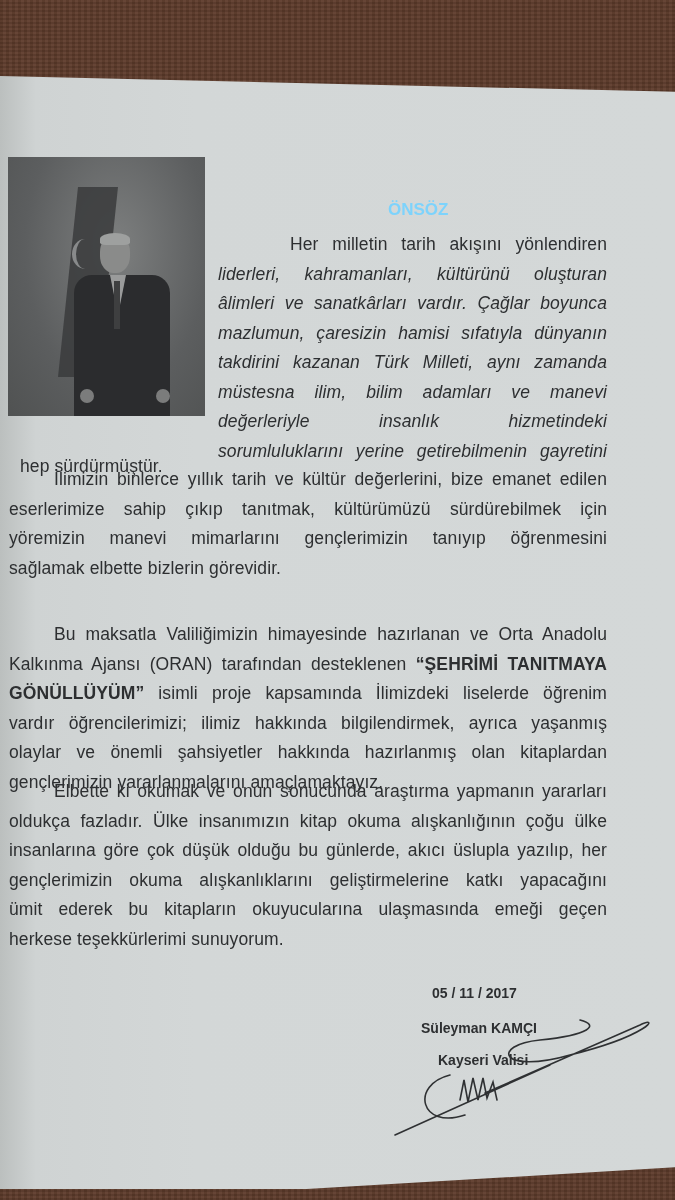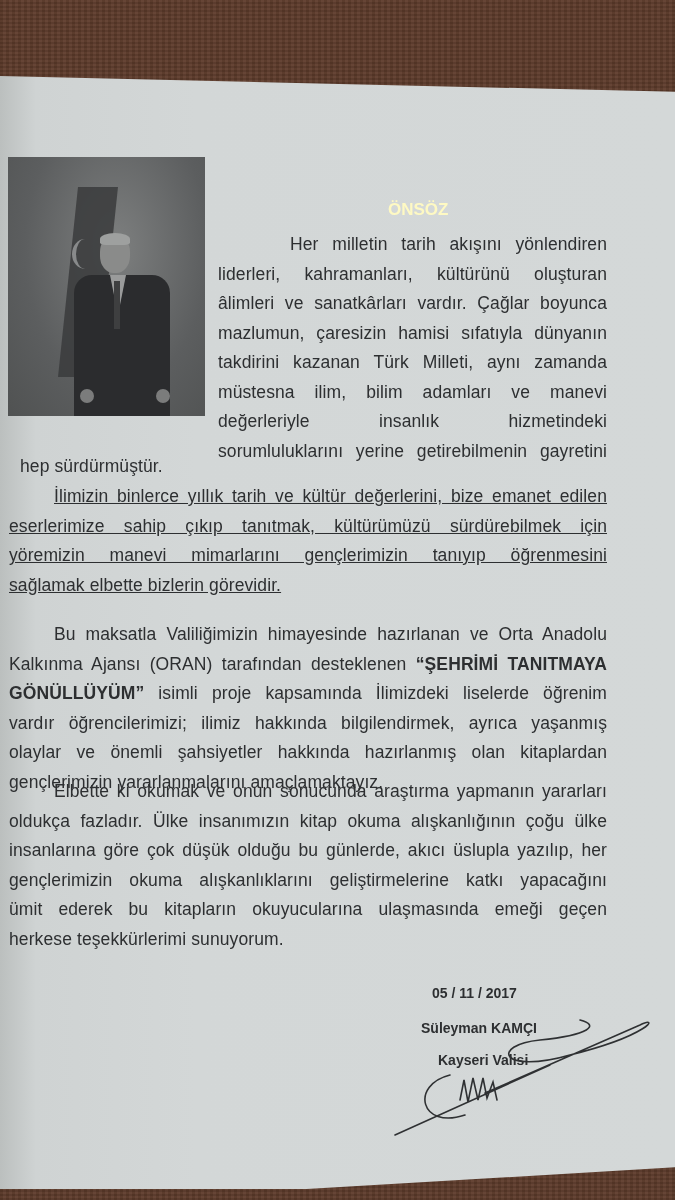--- a/index.html
+++ b/index.html
@@ -58,21 +58,21 @@
     background: #7b7c7c;
   }
   .photo .hand-l { left: 72px; } .photo .hand-r { left: 148px; }
 
   .text {
     position: absolute; color: #2d2f31; font-size: 17.5px; line-height: 29.5px;
     letter-spacing: 0.1px;
   }
   .title {
     position: absolute; left: 388px; top: 200px; font-weight: bold; font-size: 17px;
-    color: #fef9c3;
+    color: #7dd3fc;
   }
   .line { display: block; white-space: nowrap; text-align-last: justify; text-align: justify; }
   .line.last { text-align-last: left; }
   .p-full { left: 9px; width: 598px; }
   .b { font-weight: bold; }
   .sig-block { position: absolute; left: 420px; font-weight: bold; font-size: 14px; color: #2d2f31; text-align: center; }
   svg.signature { position: absolute; left: 390px; top: 1015px; width: 285px; height: 125px; }
 </style>
 </head>
 <body>
@@ -90,34 +90,34 @@
   <div class="hair"></div>
   <div class="hand-l"></div>
   <div class="hand-r"></div>
 </div>
 
 <div class="title">ÖNSÖZ</div>
 
 <div class="text" style="left:258px; top:230px; width:349px;">
   <span class="line" style="padding-left:32px;">Her milletin tarih akışını yönlendiren</span>
 </div>
-<div class="text" style="left:218px; top:259.5px; width:389px;">
+<div class="text" style="left:218px; top:259.5px; width:389px;font-style:italic;">
   <span class="line">liderleri, kahramanları, kültürünü oluşturan</span>
   <span class="line">âlimleri ve sanatkârları vardır. Çağlar boyunca</span>
   <span class="line">mazlumun, çaresizin hamisi sıfatıyla dünyanın</span>
   <span class="line">takdirini kazanan Türk Milleti, aynı zamanda</span>
   <span class="line">müstesna ilim, bilim adamları ve manevi</span>
   <span class="line">değerleriyle insanlık hizmetindeki</span>
   <span class="line">sorumluluklarını yerine getirebilmenin gayretini</span>
 </div>
 <div class="text" style="left:20px; top:452px; width:598px;">
   <span class="line last">hep sürdürmüştür.</span>
 </div>
 
-<div class="text p-full" style="top:482px;text-decoration:underline;">
+<div class="text p-full" style="top:465px;">
   <span class="line" style="padding-left:45px;">İlimizin binlerce yıllık tarih ve kültür değerlerini, bize emanet edilen</span>
   <span class="line">eserlerimize sahip çıkıp tanıtmak, kültürümüzü sürdürebilmek için</span>
   <span class="line">yöremizin manevi mimarlarını gençlerimizin tanıyıp öğrenmesini</span>
   <span class="line last">sağlamak elbette bizlerin görevidir.</span>
 </div>
 
 <div class="text p-full" style="top:620px;">
   <span class="line" style="padding-left:45px;">Bu maksatla Valiliğimizin himayesinde hazırlanan ve Orta Anadolu</span>
   <span class="line">
     <span>Kalkınma Ajansı (ORAN) tarafından desteklenen</span>

